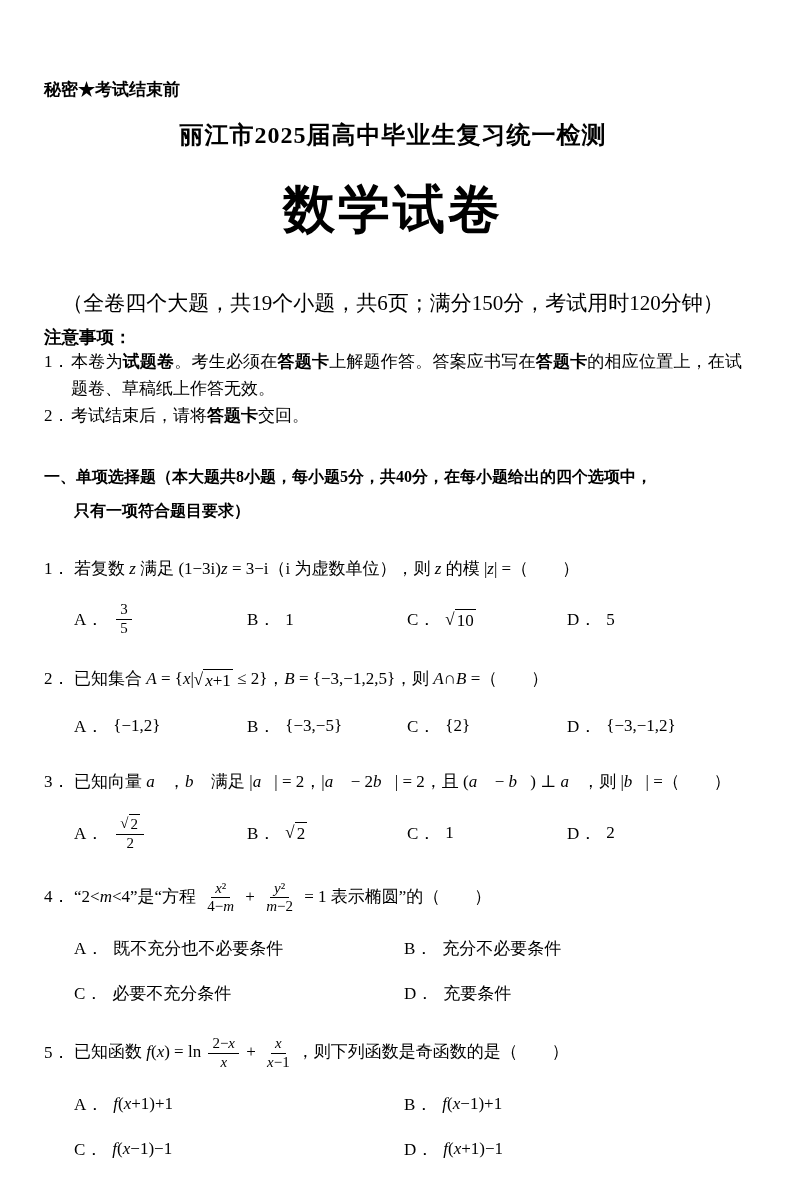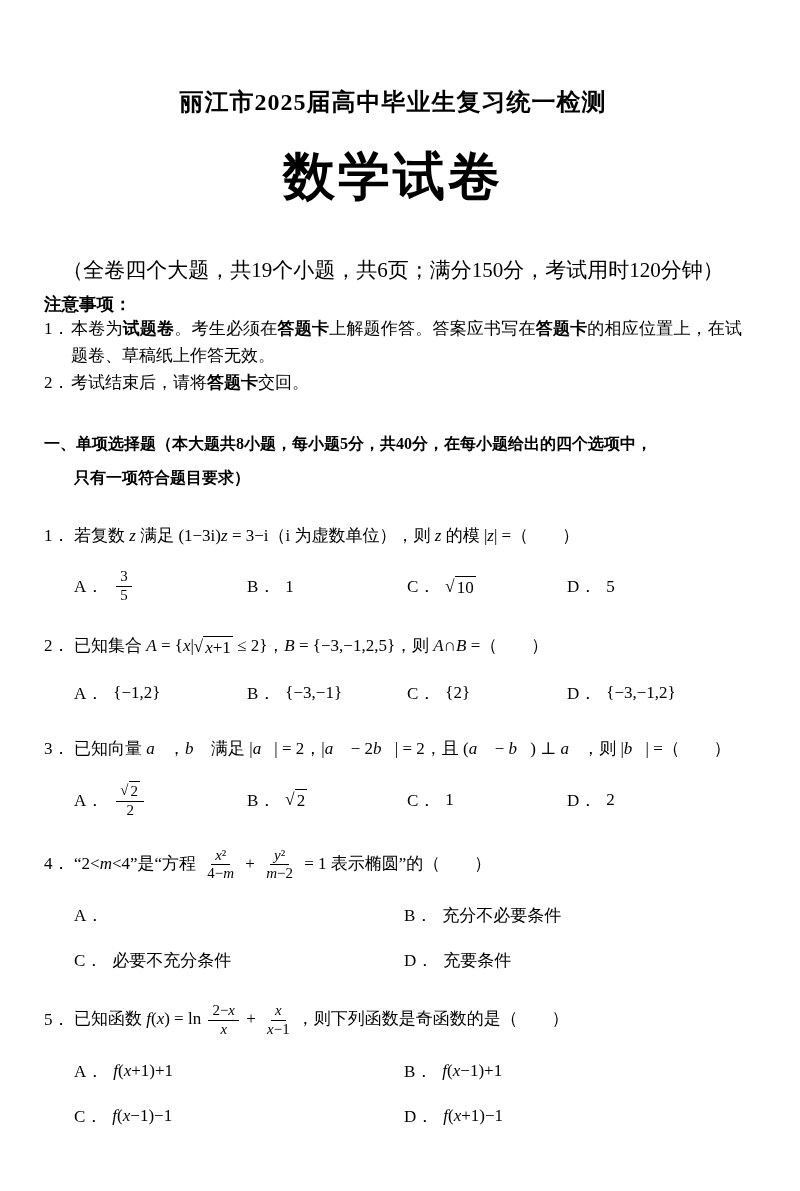--- a/index.html
+++ b/index.html
@@ -7,21 +7,21 @@
   body {
     width:800px; height:1191px; overflow:hidden;
     color:#000;
     font-family:"Liberation Serif","DejaVu Serif",serif;
     font-size:17px;
   }
   .page { padding:78px 58px 0 44px; }
 
   .classification { font-weight:bold; font-size:17px; }
 
-  .exam-title { text-align:center; font-weight:bold; font-size:24px; margin-top:8px; letter-spacing:1px; }
+  .exam-title { text-align:center; font-weight:bold; font-size:24px; margin-top:18px; letter-spacing:1px; }
   .subject-title { text-align:center; font-weight:bold; font-size:52px; margin-top:24px; letter-spacing:3px; }
 
   .meta-line { text-align:center; font-size:21px; margin-top:44px; }
 
   .notes-title { font-weight:bold; margin-top:8px; font-size:17.5px; }
   .notes { list-style:none; }
   .notes li { display:flex; line-height:1.58; }
   .li-no { flex:0 0 27px; }
   .li-text { flex:1; text-align:justify; }
 
@@ -50,20 +50,21 @@
   .frac .den { padding:0 4px; text-align:center; }
   .sqrt { display:inline-flex; align-items:flex-start; vertical-align:middle; }
   .sqrt .rad { line-height:1.25; }
   .sqrt .rand { border-top:1px solid #000; line-height:1.25; padding:0 2px; }
 </style>
 </head>
 <body>
 
 <div class="page">
 
+  <div class="classification">秘密★考试结束前</div>
 
   <div class="exam-title">丽江市2025届高中毕业生复习统一检测</div>
 
   <div class="subject-title">数学试卷</div>
 
   <div class="meta-line">（全卷四个大题，共19个小题，共6页；满分150分，考试用时120分钟）</div>
 
   <div class="notes-title">注意事项：</div>
 
   <ul class="notes">
@@ -121,21 +122,21 @@
             <span class="rand"><span class="mi">x</span>+1</span>
           </span> ≤ 2}，<span class="mi">B</span> = {−3,−1,2,5}，则 <span class="mi">A</span>∩<span class="mi">B</span> =（　　）</span>
     </div>
     <div class="options cols4">
       <span class="option">
           <span class="opt-label">A．</span>
           <span>{−1,2}</span>
         </span>
       <span class="option">
           <span class="opt-label">B．</span>
-          <span>{−3,−1}</span>
+          <span>{−3,−5}</span>
         </span>
       <span class="option">
           <span class="opt-label">C．</span>
           <span>{2}</span>
         </span>
       <span class="option">
           <span class="opt-label">D．</span>
           <span>{−3,−1,2}</span>
         </span>
     </div>
@@ -182,20 +183,21 @@
             <span class="num"><span class="mi">x</span>²</span>
             <span class="den">4−<span class="mi">m</span></span>
           </span> + <span class="frac">
             <span class="num"><span class="mi">y</span>²</span>
             <span class="den"><span class="mi">m</span>−2</span>
           </span> = 1 表示椭圆”的（　　）</span>
     </div>
     <div class="options cols2">
       <span class="option">
           <span class="opt-label">A．</span>
+          <span>既不充分也不必要条件</span>
         </span>
       <span class="option">
           <span class="opt-label">B．</span>
           <span>充分不必要条件</span>
         </span>
       <span class="option">
           <span class="opt-label">C．</span>
           <span>必要不充分条件</span>
         </span>
       <span class="option">

